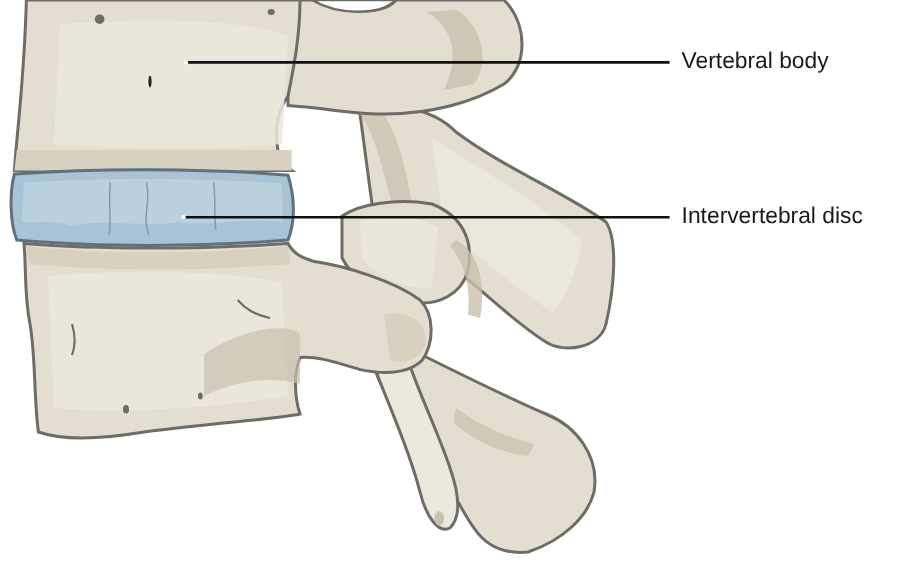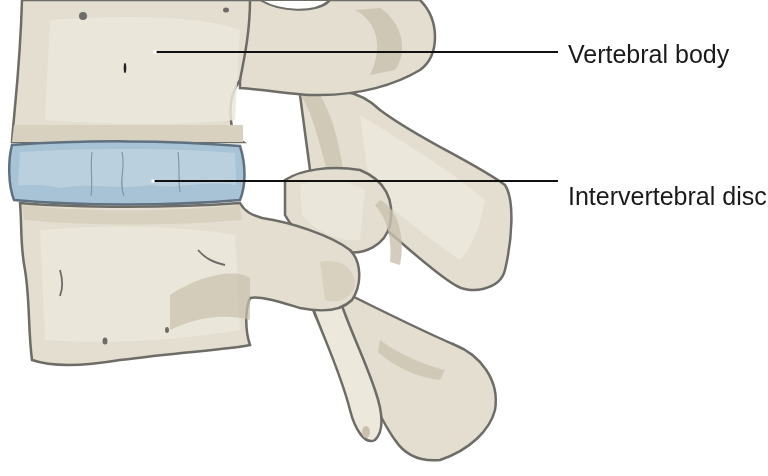--- a/index.html
+++ b/index.html
@@ -1,27 +1,27 @@
 <!DOCTYPE html>
 <html><head>
 <meta charset="utf-8">
 <style>
   html, body { margin: 0; padding: 0; background: #ffffff; }
   body { width: 768px; height: 476px; overflow: hidden; position: relative; font-family: "Liberation Sans", sans-serif; }
   #figure { position: absolute; left: 0; top: 0; width: 768px; height: 476px; }
   .label {
     position: absolute;
     font-family: "Liberation Sans", sans-serif;
-    font-size: 25px;
+    font-size: 19px;
     color: #1a1a1a;
     white-space: nowrap;
     line-height: 1;
   }
   #label-vertebral-body { left: 568px; top: 42px; }
-  #label-intervertebral-disc { left: 568px; top: 184px; }
+  #label-intervertebral-disc { left: 568px; top: 171px; }
 </style>
 </head>
 <body>
 
 <svg id="figure" viewBox="0 0 768 476" xmlns="http://www.w3.org/2000/svg">
 
   <g>
     <path d="M300,95 C330,85 360,90 380,110 C420,140 470,160 505,185 C515,200 512,240 505,270 C500,290 470,295 455,285 C430,270 400,240 380,225 C360,210 330,200 310,170 Z" fill="#e4ded0" stroke="#6e6c66" stroke-width="2.5"></path>
     <path d="M360,115 C400,140 450,170 485,200 C480,230 470,250 460,260 C430,240 400,215 370,190 Z" fill="#ece8dc" opacity="0.8"></path>
     <path d="M300,95 C315,115 320,150 330,180 L345,180 C340,150 335,120 320,95 Z" fill="#c9c1ae" opacity="0.7"></path>

